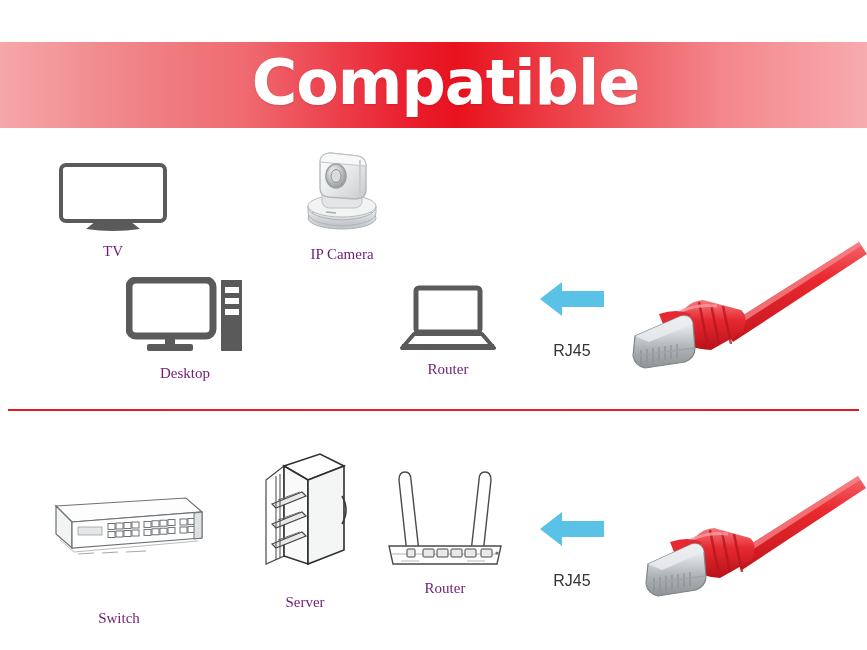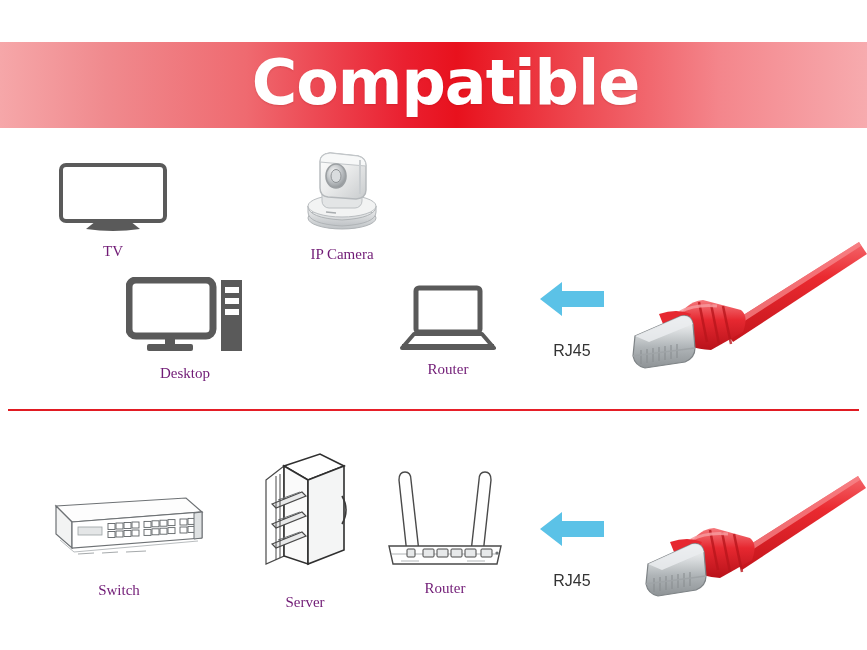--- a/index.html
+++ b/index.html
@@ -287,21 +287,21 @@
       <path d="M160 17 L168 16 L168 42 L160 43 Z" fill="#dfe2e3" stroke="#6d7174" stroke-width="1"></path>
 
       <path d="M26 44 L40 56 L164 45" fill="none" stroke="#b9bdbf" stroke-width="1"></path>
       <g stroke="#a5a9ab" stroke-width="1">
         <line x1="44" y1="58" x2="60" y2="57"></line>
         <line x1="68" y1="57" x2="84" y2="56"></line>
         <line x1="92" y1="56" x2="112" y2="55"></line>
       </g>
     </svg>
   </span>
-  <span class="node-label" style="margin-top:16px;">Switch</span>
+  <span class="node-label" style="margin-top:44px;">Switch</span>
 </div>
 
 <div class="node" id="node-server">
   <span class="node-icon">
     <svg width="94" height="118" viewBox="0 0 94 118">
 
       <path d="M8 28 L26 14 L26 104 L8 112 Z" fill="#ffffff" stroke="#4a4a4a" stroke-width="1.2"></path>
 
       <path d="M26 14 L62 2 L86 14 L50 28 Z" fill="#ffffff" stroke="#2f2f2f" stroke-width="1.6"></path>
 

